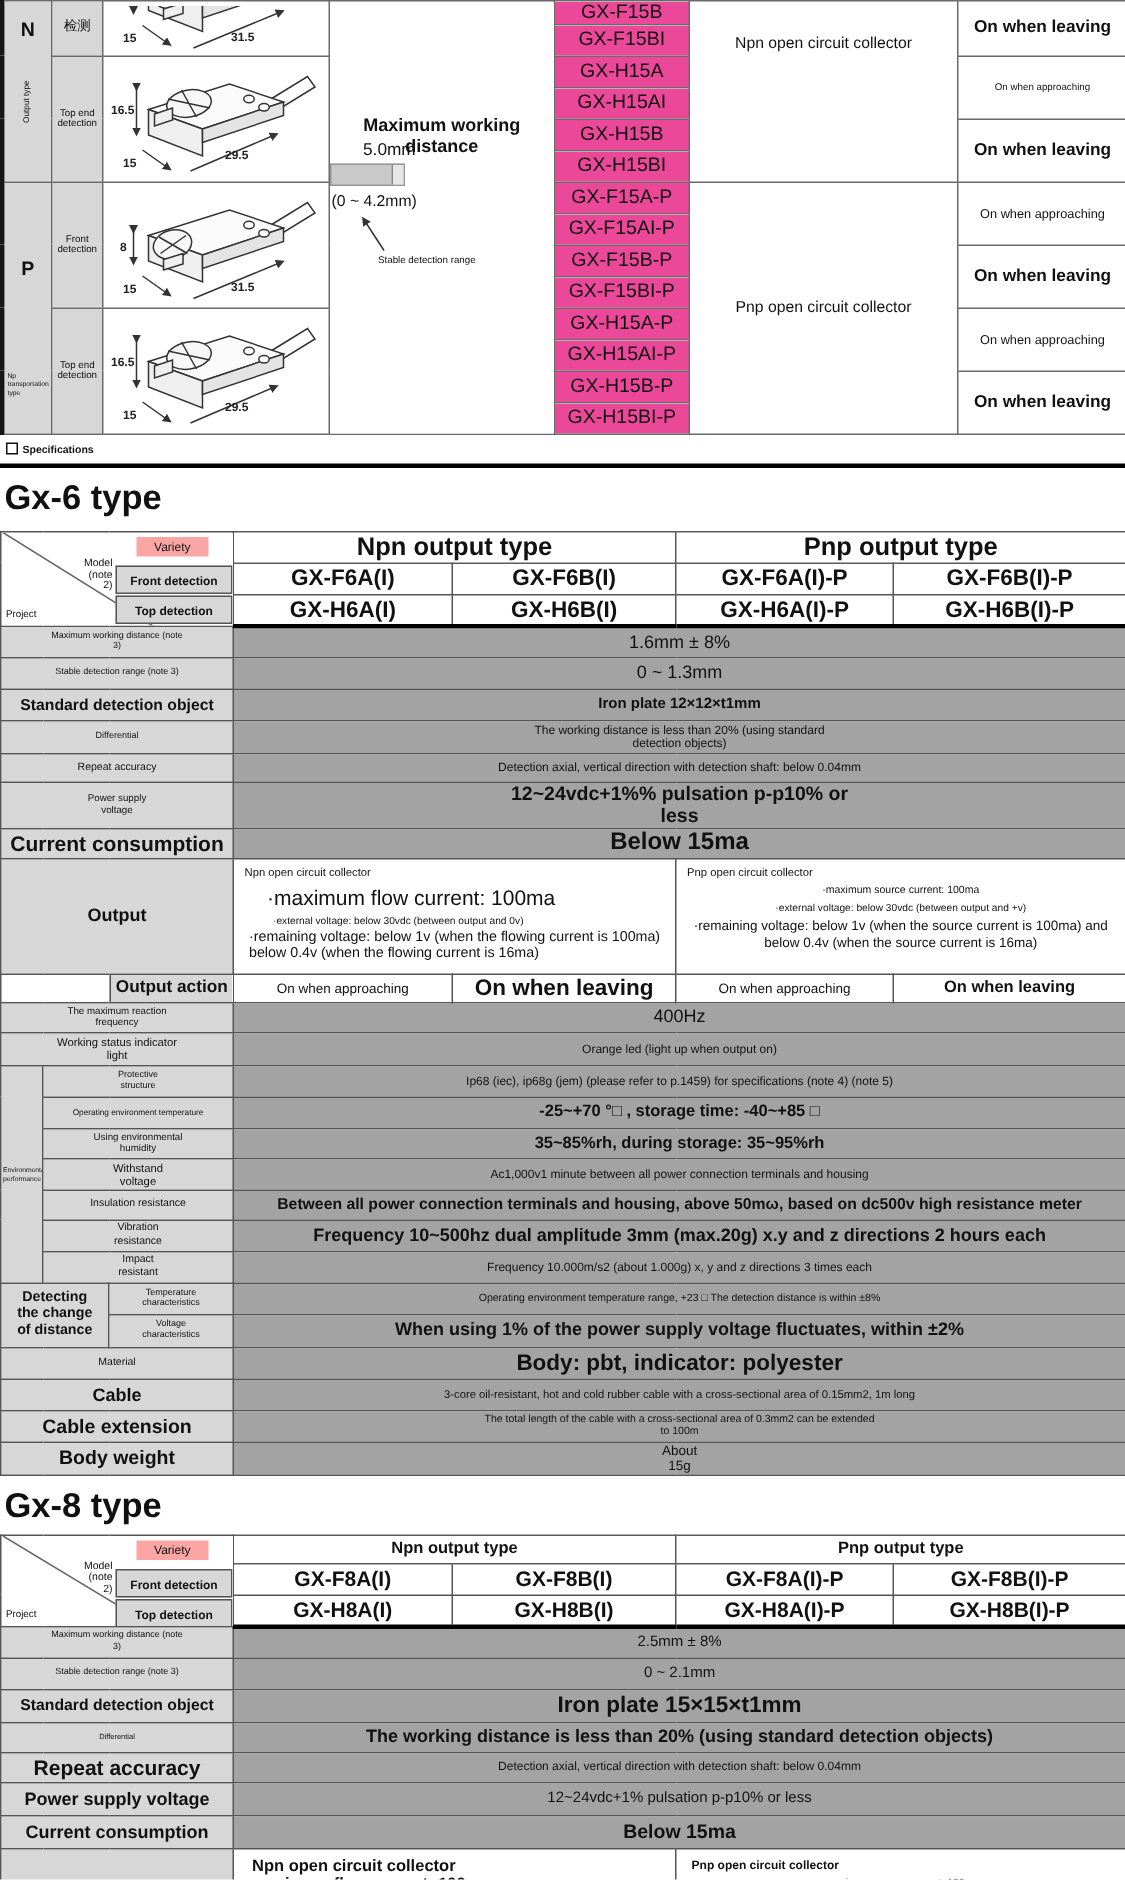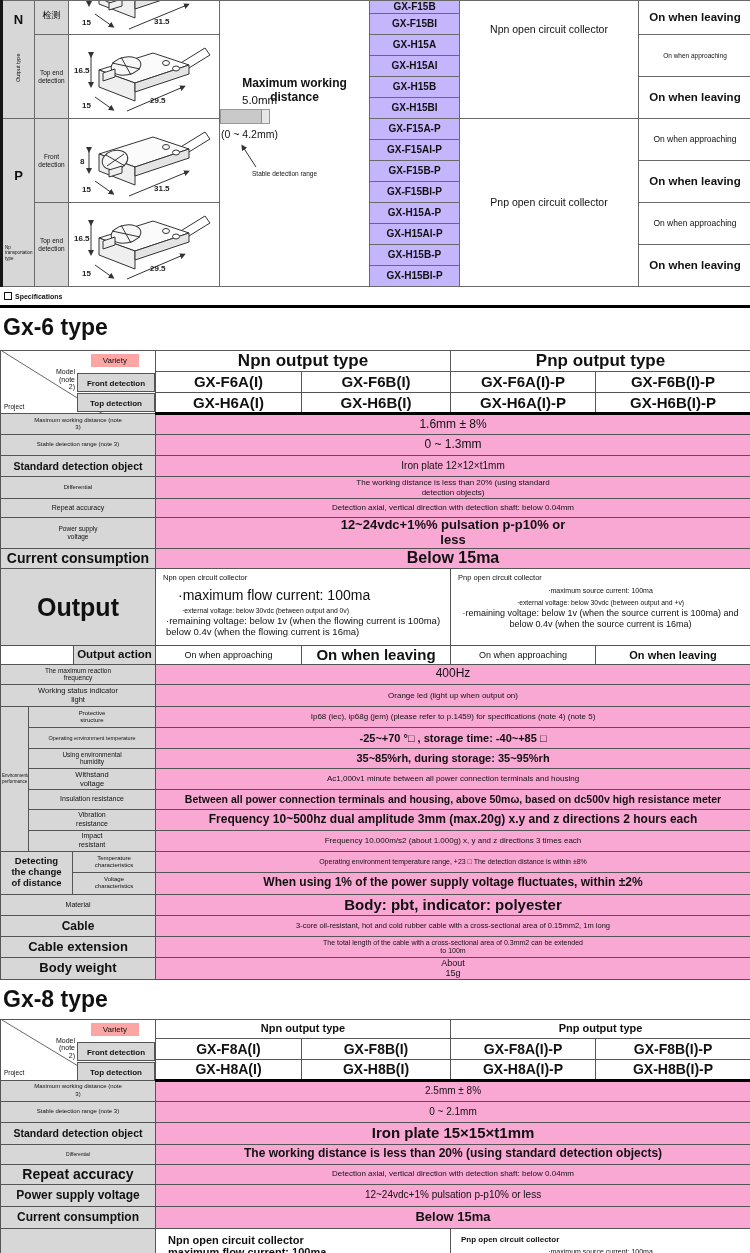--- a/index.html
+++ b/index.html
@@ -17,21 +17,21 @@
   .vtext{writing-mode:vertical-rl;transform:rotate(180deg);font-size:5.5px;margin:4px auto 0;height:34px;overflow:hidden}
   .pletter{font-size:13px;font-weight:bold;margin-top:32px}
   .pnote{font-size:4.5px;text-align:left;padding-left:2px;margin-top:42px;line-height:1.25}
   .det{background:#d7d7d7;font-size:6.5px}
   .detcut{font-size:9px;font-weight:normal;margin-top:-4px}
   .diag{background:#fff;vertical-align:bottom}
   .diagclip{height:33px;overflow:hidden}
   .diagclip svg{margin-top:-44px;display:block}
   .sensor{display:block;margin:0 auto}
   .dimt{font-size:8px;font-weight:bold;fill:#222}
-  .model{font-size:10px;font-weight:bold;background:#c4b5fd}
+  .model{font-size:13px;font-weight:normal;background:#ec4899}
   .otype{font-size:10.5px;background:#fff}
   .otype.npn{vertical-align:top;padding-top:22px}
   .act{background:#fff}
   .act-b{font-size:11.5px;font-weight:bold}
   .act-s{font-size:6.5px}
   .act-m{font-size:8.5px}
   
   .anno{position:relative;background:#fff}
   .anno-title{position:absolute;top:76px;left:0;width:100%;text-align:center;font-size:12px;font-weight:bold}
   .anno-max{position:absolute;top:93px;left:22px;font-size:11.5px}
@@ -54,33 +54,33 @@
   .c-box{position:absolute;left:76px;width:78px;height:19px;border:1px solid #555;background:#d7d7d7;
          font-size:8px;font-weight:bold;line-height:19px;text-align:center;box-sizing:border-box}
   .c-fd{top:22px}.c-td{top:42px}
   .c-model{position:absolute;top:17px;left:42px;width:32px;font-size:7px;text-align:right;white-space:pre-line;line-height:1.1}
   .c-proj{position:absolute;bottom:3px;left:3px;font-size:6.5px}
   .hdrcell{background:#fff;font-weight:bold}
   .h17{font-size:17px}.h11{font-size:11px}
   .modelcell{background:#fff;font-weight:bold}
   .m15{font-size:15px}.m14{font-size:14px}
   .thickb td{border-bottom:3px solid #000}
-  .val{background:#f9a8d4}
+  .val{background:#a3a3a3}
   .lab{line-height:1.2}.l5{font-size:5px}.l55{font-size:5.5px}.l6{font-size:6px}.l65{font-size:6.5px}
   .l7{font-size:7px}.l75{font-size:7.5px}
   .l11b{font-size:10.5px;font-weight:bold}.l12b{font-size:12px;font-weight:bold}
   .l13b{font-size:13px;font-weight:bold}.l14b{font-size:14px;font-weight:bold}
   
   .v7{font-size:7px}.v75{font-size:7.5px}.v8{font-size:8px}.v9{font-size:9px}.v10{font-size:10px}
-  .v10b{font-size:10px;font-weight:normal}.v105b{font-size:10.5px;font-weight:bold}
+  .v10b{font-size:10px;font-weight:bold}.v105b{font-size:10.5px;font-weight:bold}
   .v11{font-size:10px}.v11b{font-size:11px;font-weight:bold}.v12{font-size:12px}
   .v12b{font-size:12px;font-weight:bold}.v13b{font-size:13px;font-weight:bold}
   .v15b{font-size:15px;font-weight:bold}.v16b{font-size:16px;font-weight:bold}
   
-  .outlab{font-size:25px;font-weight:bold}
+  .outlab{font-size:12px;font-weight:bold}
   .l8out{font-size:9px;font-weight:bold;letter-spacing:-1px}
   .outcell{background:#fff;vertical-align:top;text-align:left}
   .outcell div{white-space:normal}
   .ot6{font-size:7.5px;padding:5px 0 2px 7px}
   .ol-a{font-size:14px;padding:2px 0 2px 22px}
   .ol-b{font-size:6.8px;padding:2px 0 2px 26px}
   .ol-bc{font-size:6.8px;padding:2px 6px;text-align:center}
   .ol-c{font-size:9.5px;padding:0 3px 0 10px}
   .ol-d{font-size:7px;padding:2px 0;text-align:center}
   .ol-e{font-size:9px;padding:0 8px;text-align:center}

